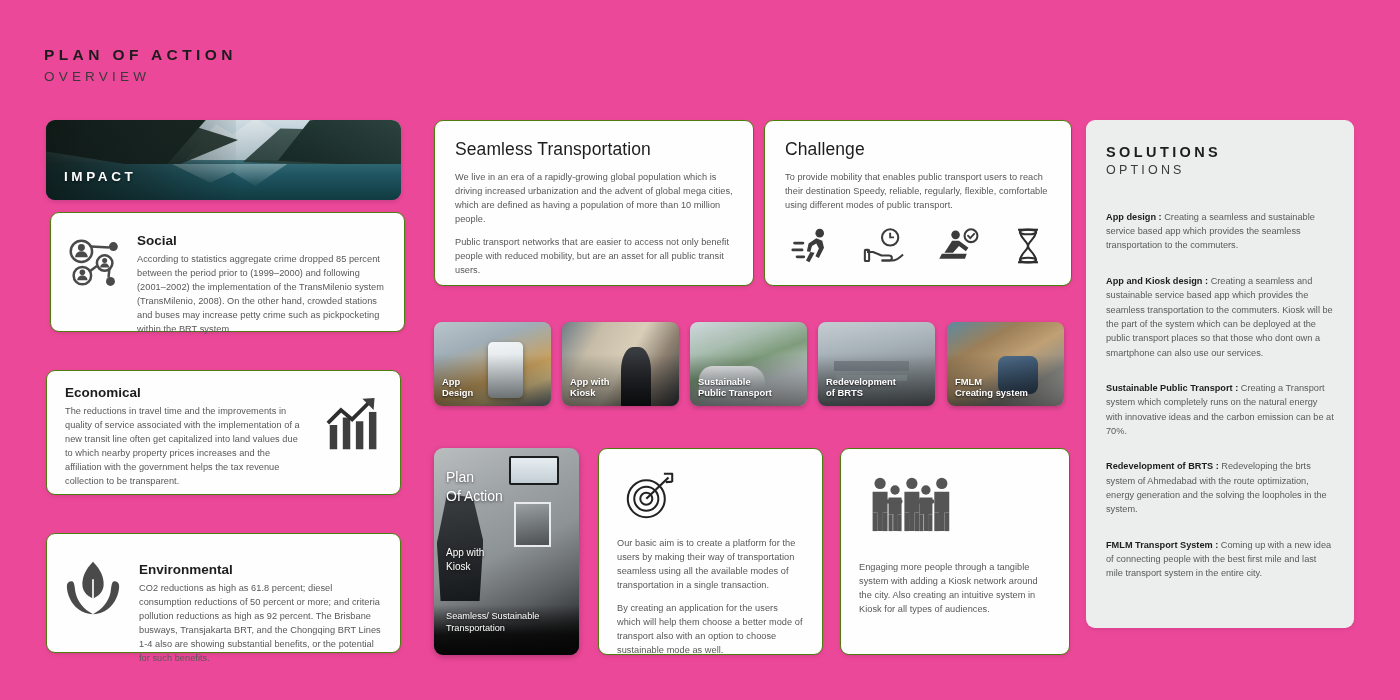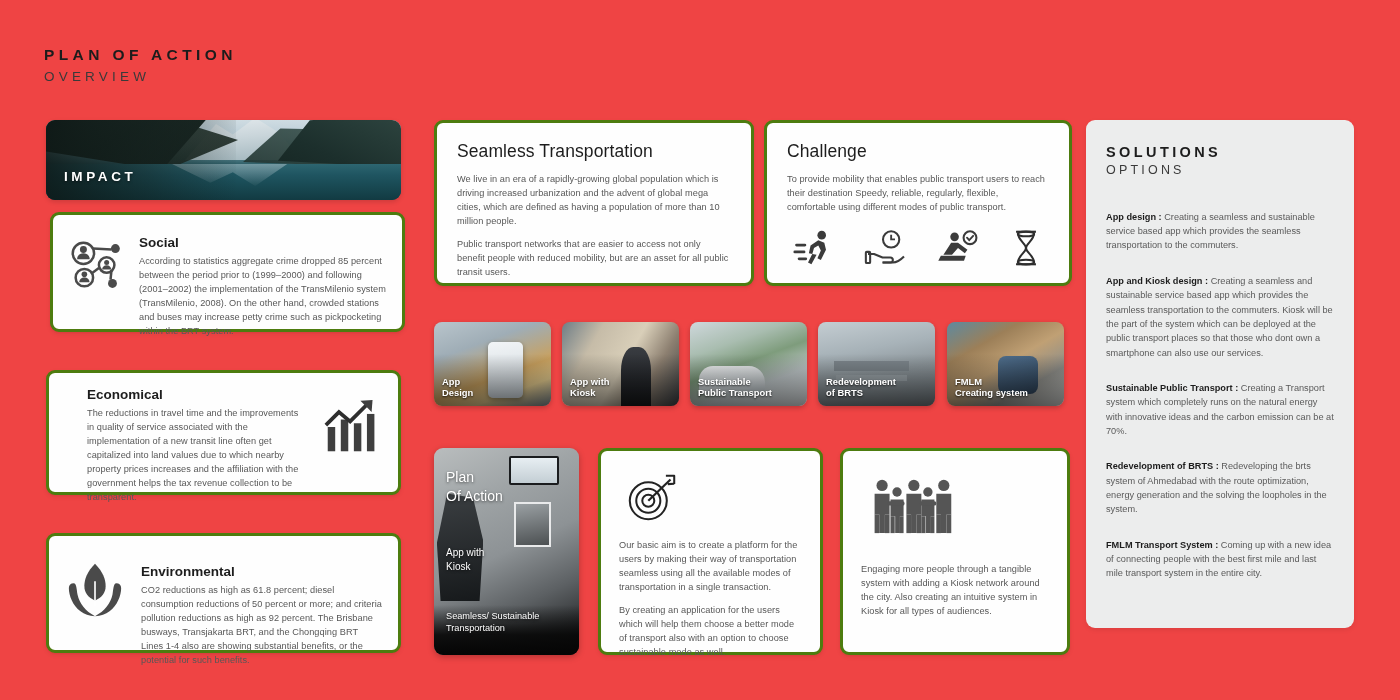--- a/index.html
+++ b/index.html
@@ -2,38 +2,38 @@
 <html><head>
 <meta charset="utf-8">
 <style>
   * { box-sizing: border-box; margin: 0; padding: 0; }
   html, body {
     width: 1400px; height: 700px;
     background: #ffffff;
     font-family: "Liberation Sans", sans-serif;
     overflow: hidden;
   }
-  .page { position: relative; width: 1400px; height: 700px; background: #ef4444; }
+  .page { position: relative; width: 1400px; height: 700px; background: #ec4899; }
 
   
   .header { position: absolute; left: 44px; top: 44px; }
   .header .t1 {
     font-size: 15.5px; font-weight: 700; letter-spacing: 4.4px;
     color: #1c1c1c; line-height: 1.45;
   }
   .header .t2 {
     font-size: 13.5px; font-weight: 400; letter-spacing: 4.2px;
     color: #3a3a3a; line-height: 1.45; margin-top: 1px;
   }
 
   
   .card {
     position: absolute;
     background: #fefefe;
-    border: 3px solid #4d7c0f;
+    border: 1px solid #4d7c0f;
     border-radius: 9px;
     box-shadow: 0 2px 5px rgba(0,0,0,0.07), 0 1px 2px rgba(0,0,0,0.04);
   }
   .card-title {
     font-size: 14.5px; font-weight: 700; color: #1d1d1d; letter-spacing: .1px;
   }
   .body-text {
     font-size: 9.2px; line-height: 1.52; color: #575757; letter-spacing: .05px;
   }
   .body-text p + p { margin-top: 9px; }
@@ -93,21 +93,21 @@
     background: linear-gradient(100deg, rgba(12,22,20,.88) 0%, rgba(14,26,24,.45) 55%, rgba(14,26,24,0) 100%);
   }
   .impact .label {
     position: absolute; left: 18px; bottom: 16px;
     font-size: 13.5px; font-weight: 700; letter-spacing: 3.6px; color: #ffffff;
     text-shadow: 0 1px 3px rgba(0,0,0,.55);
   }
 
   
   .c-social { left: 50px; top: 212px; width: 355px; height: 120px; }
-  .c-econ   { left: 46px; top: 370px; width: 355px; height: 125px; padding-left: 20px; }
+  .c-econ   { left: 46px; top: 370px; width: 355px; height: 125px; }
   .c-env    { left: 46px; top: 533px; width: 355px; height: 120px; }
 
   .icon-row { display: flex; height: 100%; align-items: flex-start; }
   .icon-box { flex: 0 0 auto; display: flex; align-items: center; justify-content: center; }
   .txt-box { flex: 1 1 auto; }
 
   .c-social .icon-box { width: 86px; padding-top: 20px; }
   .c-social .txt-box  { padding: 20px 16px 0 0; }
   .c-econ .txt-box    { padding: 14px 0 0 18px; }
   .c-econ .icon-box   { width: 92px; padding-top: 26px; }

